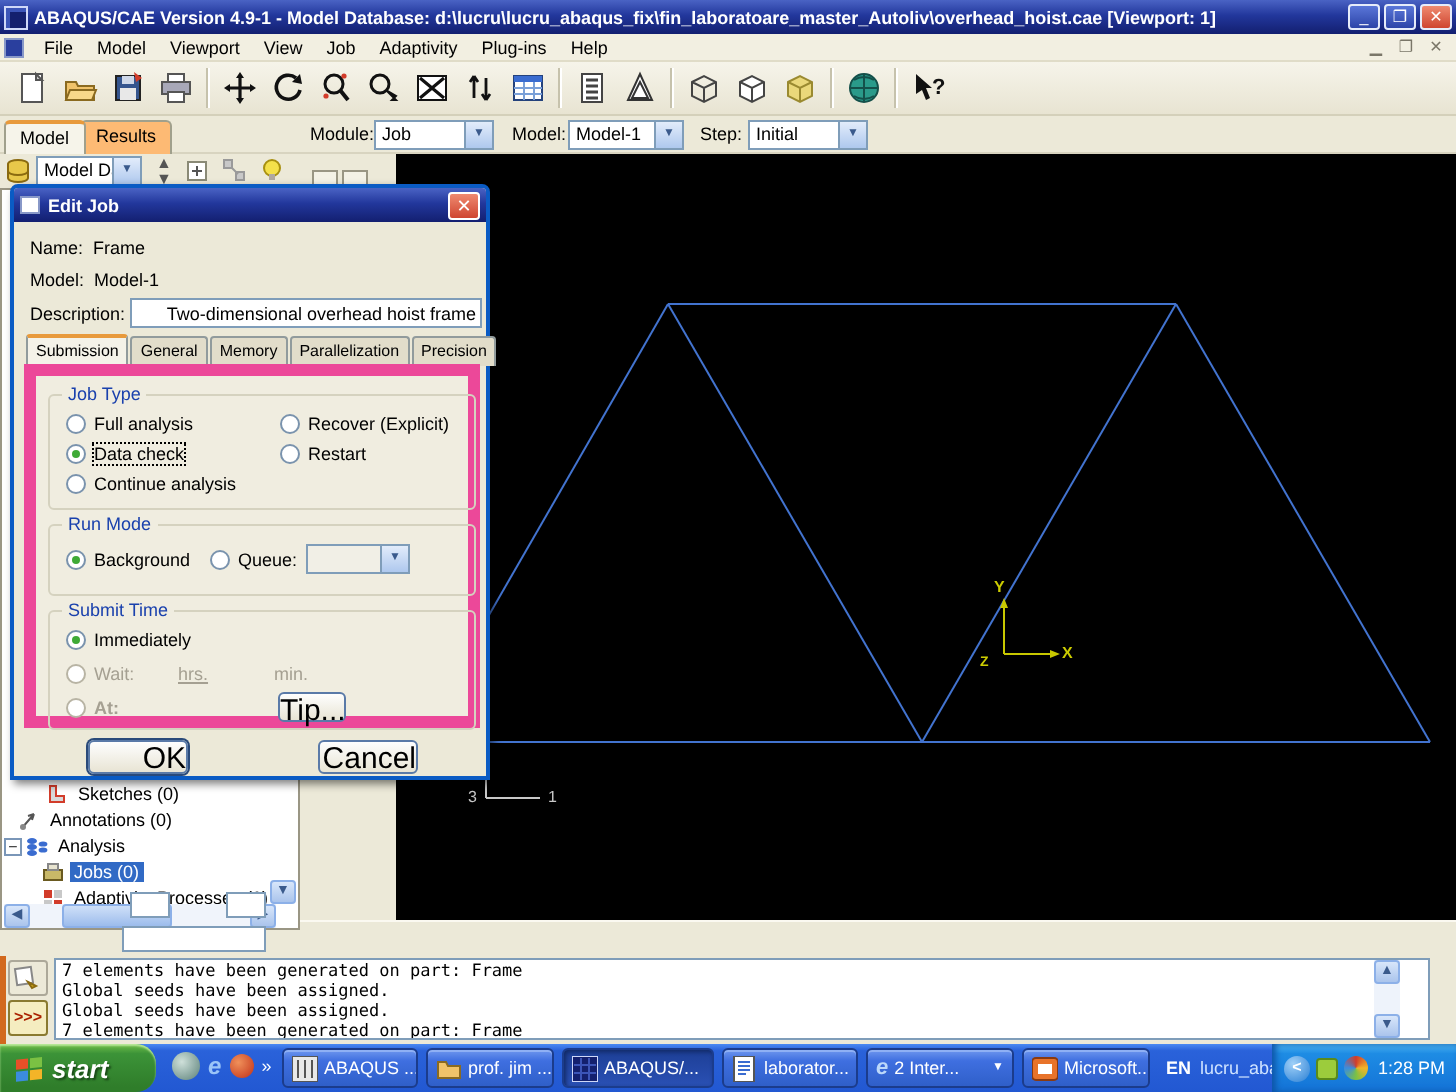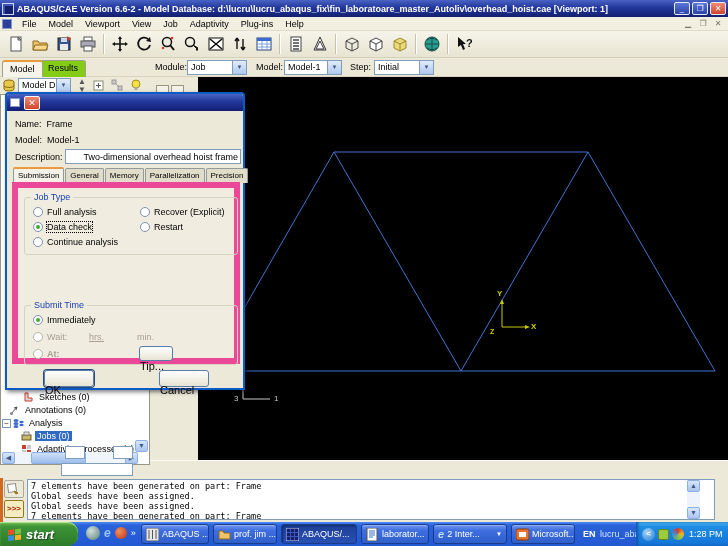--- a/index.html
+++ b/index.html
@@ -32,21 +32,21 @@
   .toolbar { position:absolute; left:0; top:31px; width:728px; height:27px;
     background:linear-gradient(180deg,#f6f4ea,#e8e4d2); border-bottom:1px solid #d4d0ba;
     display:flex; align-items:center; padding-left:4px; }
   .tbtn { width:24px; height:23px; display:flex; align-items:center; justify-content:center; border:1px solid transparent; }
   .tsep { width:2px; height:20px; margin:0 3px; border-left:1px solid #c6c2ac; border-right:1px solid #fff; }
 
   
   .contextbar { position:absolute; left:0; top:58px; width:728px; height:19px; background:#ece9d8;
     border-bottom:1px solid #d8d4c0; }
   .ctab { position:absolute; top:2px; height:17px; padding:2px 7px; border:1px solid #a0a08c;
-    border-bottom:none; border-radius:3px 3px 0 0; background:#84cc16; }
+    border-bottom:none; border-radius:3px 3px 0 0; background:#fdba74; }
   .ctab.active { background:#f6f4ea; border-top:2px solid #e89a3c; z-index:2; }
   .clabel { position:absolute; top:4px; }
   .combo { position:absolute; top:2px; height:15px; background:#fff; border:1px solid #7f9db9;
     padding:1px 16px 0 3px; white-space:nowrap; overflow:hidden; }
   .combo .arrow { position:absolute; right:0; top:0; bottom:0; width:14px;
     background:linear-gradient(180deg,#e2ecfb,#aec8ee); border-left:1px solid #7f9db9;
     color:#3a5a8c; font-size:6px; line-height:13px; text-align:center; }
   .combo.disabled { background:#f1efe6; color:#9a958a; }
 
   
@@ -98,21 +98,21 @@
   .gtitle { position:absolute; top:-6px; left:6px; background:#f0ede0; padding:0 3px; color:#1a41ad; }
   .radio { width:10px; height:10px; border-radius:50%; border:1px solid #7a93ad; background:#fff;
     display:inline-block; position:relative; vertical-align:-2px; margin-right:4px; }
   .radio.on::after { content:''; position:absolute; left:2px; top:2px; width:4px; height:4px;
     border-radius:50%; background:#3faa36; }
   .radio.dis { border-color:#b8b4a4; }
   .ritem { position:absolute; white-space:nowrap; }
   .ritem.focus .rl { outline:1px dotted #000; }
   .ritem.dis { color:#a5a092; }
   .dbtn { position:absolute; height:17px; background:linear-gradient(180deg,#fefefe,#e8e4d4);
-    border:1px solid #5a7aa8; border-radius:3px; text-align:left; font-size:11px; padding-top:13px; }
+    border:1px solid #5a7aa8; border-radius:3px; text-align:right; font-size:15px; padding-top:0; }
   .dbtn.default { box-shadow:0 0 0 1px #2a4a7a; }
 
   
   .promptstrip { position:absolute; left:0; top:460px; width:728px; height:18px; background:#ece9d8;
     border-top:1px solid #fbf9f1; z-index:5; }
   .msgarea { position:absolute; left:0; top:478px; width:728px; height:44px; background:#ece9d8; z-index:6; }
   .msgedge { position:absolute; left:0; top:0; width:3px; height:44px; background:#d2691e; }
   .mbtn { position:absolute; left:4px; width:20px; height:18px; background:#ece9d8;
     border:1px solid #aca899; border-radius:2px; text-align:center; }
   .msgbox { position:absolute; left:27px; top:1px; width:688px; height:41px; background:#fff;
@@ -143,21 +143,21 @@
   .clock { color:#fff; font-size:9px; margin-left:2px; }
   svg { display:block; }
 </style>
 </head>
 <body>
 
 <div class="screen">
 
   <div class="titlebar">
     <div class="appicon"></div>
-    <div class="ttext">ABAQUS/CAE Version 6.6-2 - Model Database: d:\lucru\lucru_abaqus_fix\fin_laboratoare_master_Autoliv\overhead_hoist.cae [Viewport: 1]</div>
+    <div class="ttext">ABAQUS/CAE Version 4.9-1 - Model Database: d:\lucru\lucru_abaqus_fix\fin_laboratoare_master_Autoliv\overhead_hoist.cae [Viewport: 1]</div>
     <div class="winbtns">
       <div class="winbtn">_</div>
       <div class="winbtn">❐</div>
       <div class="winbtn close">✕</div>
     </div>
   </div>
 
   <div class="menubar">
     <div class="mdiicon"></div>
     <div class="menuitem">File</div>
@@ -425,20 +425,21 @@
     <div class="sbtn" style="left:134px; top:345px;">▼</div>
     <div class="sbh" style="left:1px; top:357px; width:136px; height:12px;"></div>
     <div class="sbtn" style="left:1px; top:357px;">◀</div>
     <div class="sthumb" style="left:30px; top:357px; width:55px; height:12px;"></div>
     <div class="sbtn" style="left:124px; top:357px;">▶</div>
   </div>
 
   <div class="dialog">
     <div class="dtitle">
       <div class="dicon"></div>
+      <div class="dtext">Edit Job</div>
       <div class="dclose">✕</div>
     </div>
     <div class="drow" style="top:25px;"><span>Name:</span>&nbsp;&nbsp;<span>Frame</span></div>
     <div class="drow" style="top:41px;"><span>Model:</span>&nbsp;&nbsp;<span>Model-1</span></div>
     <div class="drow" style="top:58px;">Description:</div>
     <input class="dinput" style="left: 58px; top: 55px; width: 176px; height: 15px; text-align: right;" value="Two-dimensional overhead hoist frame">
     <div class="dtabs">
       <div class="dtab active">Submission</div>
       <div class="dtab">General</div>
       <div class="dtab">Memory</div>
@@ -446,20 +447,28 @@
       <div class="dtab">Precision</div>
     </div>
     <div class="dframe">
       <div class="group" style="left:6px; top:9px; width:214px; height:58px;">
         <span class="gtitle">Job Type</span>
         <div class="ritem" style="left:8px; top:9px;"><span class="radio"></span><span class="rl">Full analysis</span></div>
         <div class="ritem" style="left:115px; top:9px;text-align:right;"><span class="radio"></span><span class="rl">Recover (Explicit)</span></div>
         <div class="ritem focus" style="left:8px; top:24px;"><span class="radio on"></span><span class="rl">Data check</span></div>
         <div class="ritem" style="left:115px; top:24px;"><span class="radio"></span><span class="rl">Restart</span></div>
         <div class="ritem" style="left:8px; top:39px;"><span class="radio"></span><span class="rl">Continue analysis</span></div>
+      </div>
+      <div class="group" style="left:6px; top:74px; width:214px; height:36px;">
+        <span class="gtitle">Run Mode</span>
+        <div class="ritem" style="left:8px; top:12px;"><span class="radio on"></span><span class="rl">Background</span></div>
+        <div class="ritem" style="left:80px; top:12px;"><span class="radio"></span><span class="rl">Queue:</span></div>
+        <div class="combo disabled" style="left:128px; top:9px; width:52px;">
+            <span class="arrow">▼</span>
+          </div>
       </div>
       <div class="group" style="left:6px; top:117px; width:214px; height:60px;">
         <span class="gtitle">Submit Time</span>
         <div class="ritem" style="left:8px; top:9px;"><span class="radio on"></span><span class="rl">Immediately</span></div>
         <div class="ritem dis" style="left:8px; top:26px;"><span class="radio dis"></span><span class="rl">Wait:</span></div>
         <input class="dinput" style="left: 40px; top: 140px; width: 20px; height: 13px;">
         <span class="ritem dis" style="left:64px; top:26px;text-decoration:underline;">hrs.</span>
         <input class="dinput" style="left: 88px; top: 140px; width: 20px; height: 13px;">
         <span class="ritem dis" style="left:112px; top:26px;">min.</span>
         <div class="ritem dis" style="left:8px; top:43px;font-weight:bold;"><span class="radio dis"></span><span class="rl">At:</span></div>

